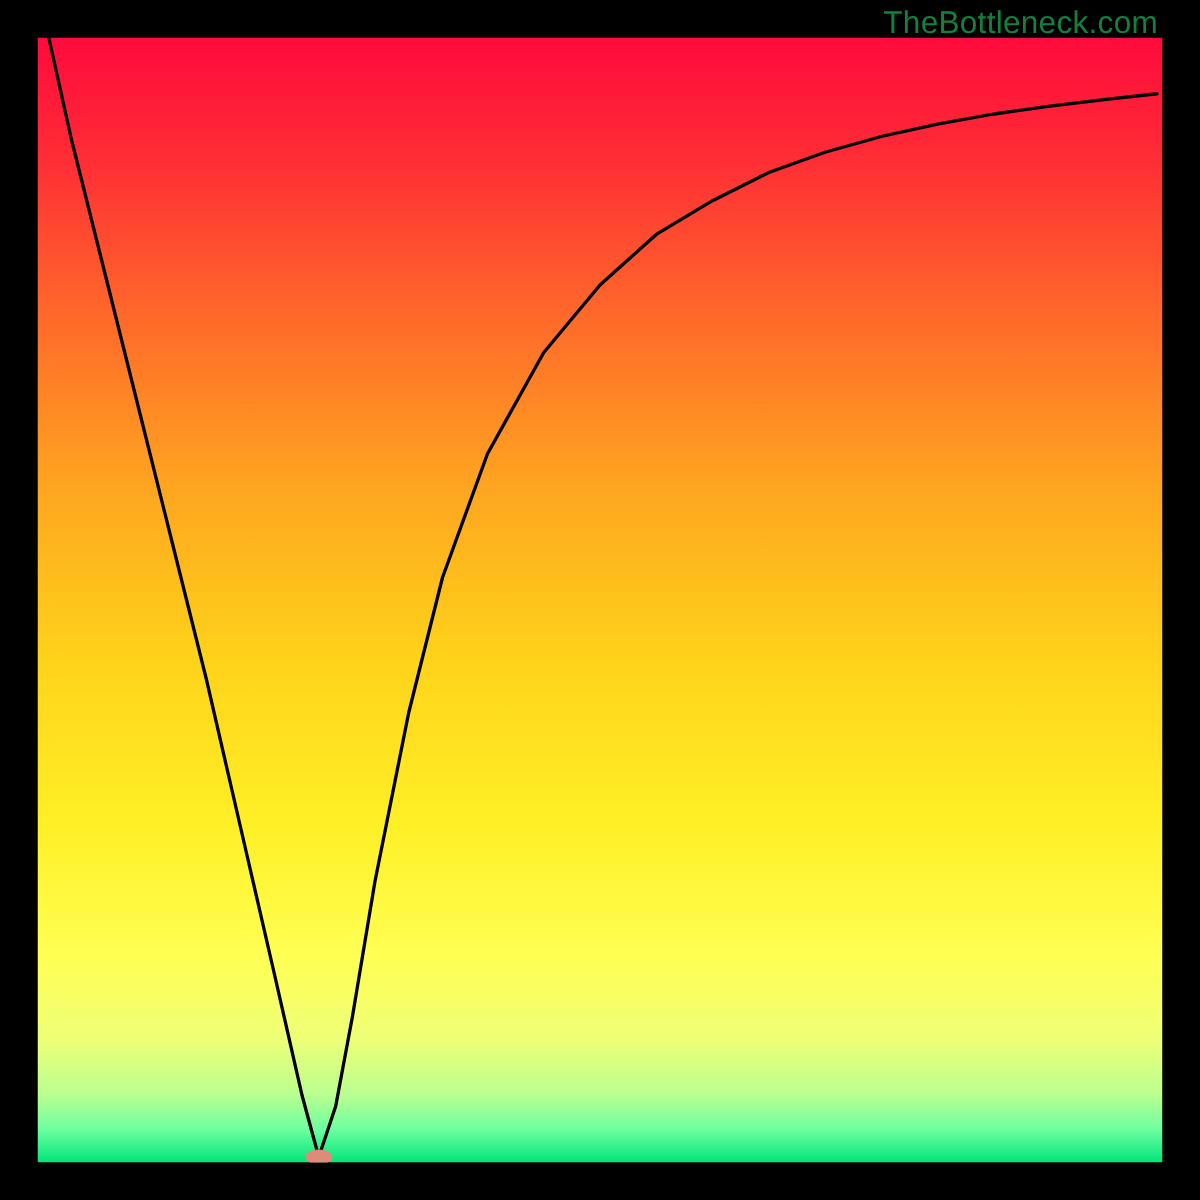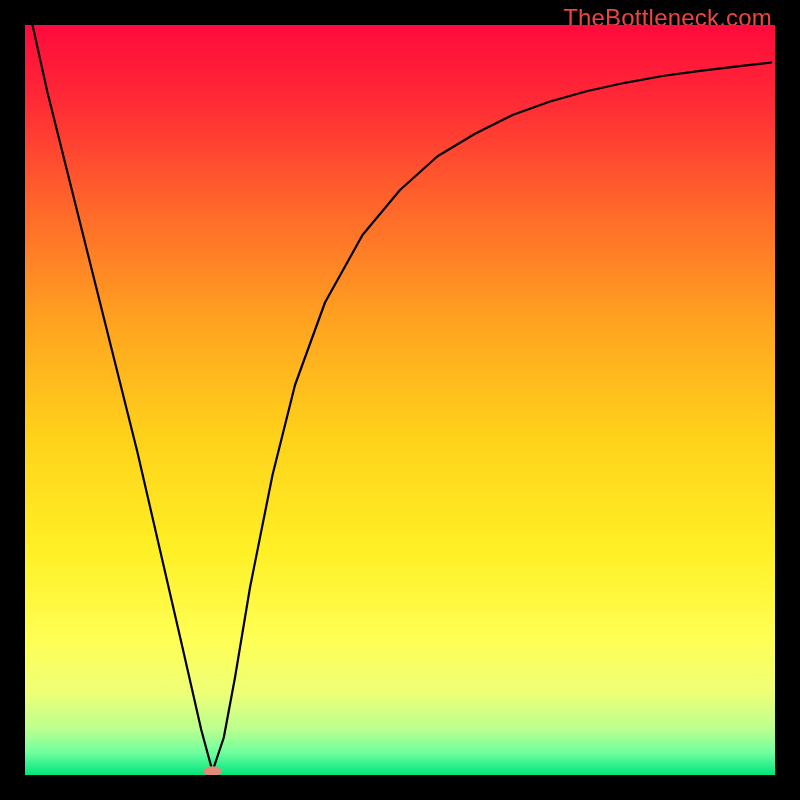--- a/index.html
+++ b/index.html
@@ -16,22 +16,22 @@
     left: 25px;
     top: 25px;
     width: 750px;
     height: 750px;
     box-sizing: border-box;
   }
   .watermark {
     position: absolute;
     top: 4px;
     right: 28px;
-    color: #ef4444;
-    font-size: 24px;
+    color: #15803d;
+    font-size: 21px;
     font-weight: 500;
     letter-spacing: 0.2px;
   }
   svg { display: block; }
 </style>
 </head>
 <body>
 
 <div class="watermark">TheBottleneck.com</div>
 

